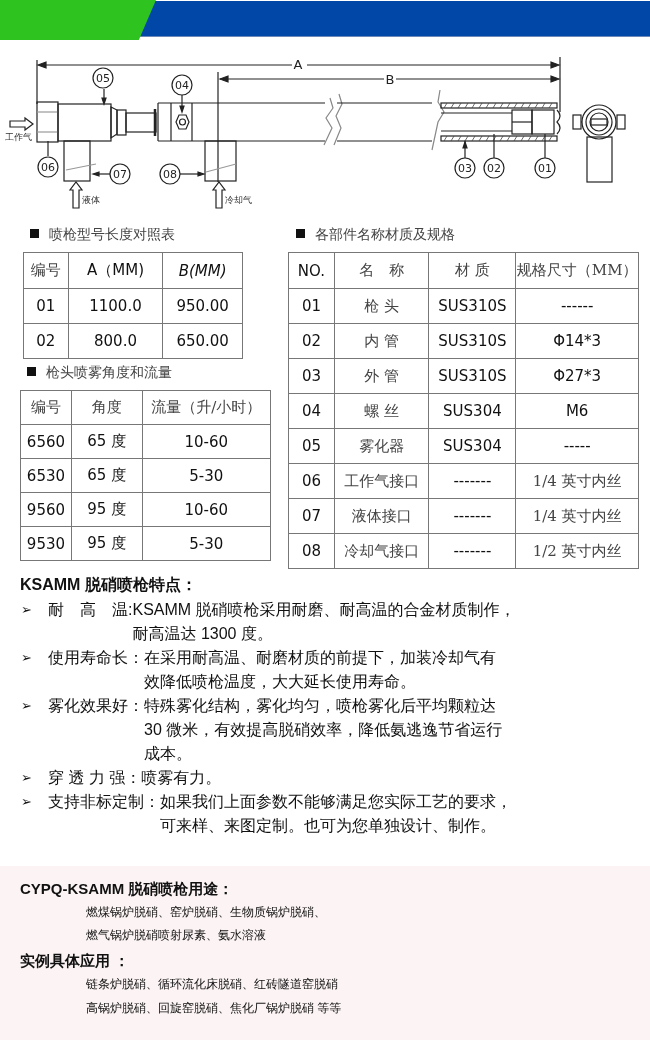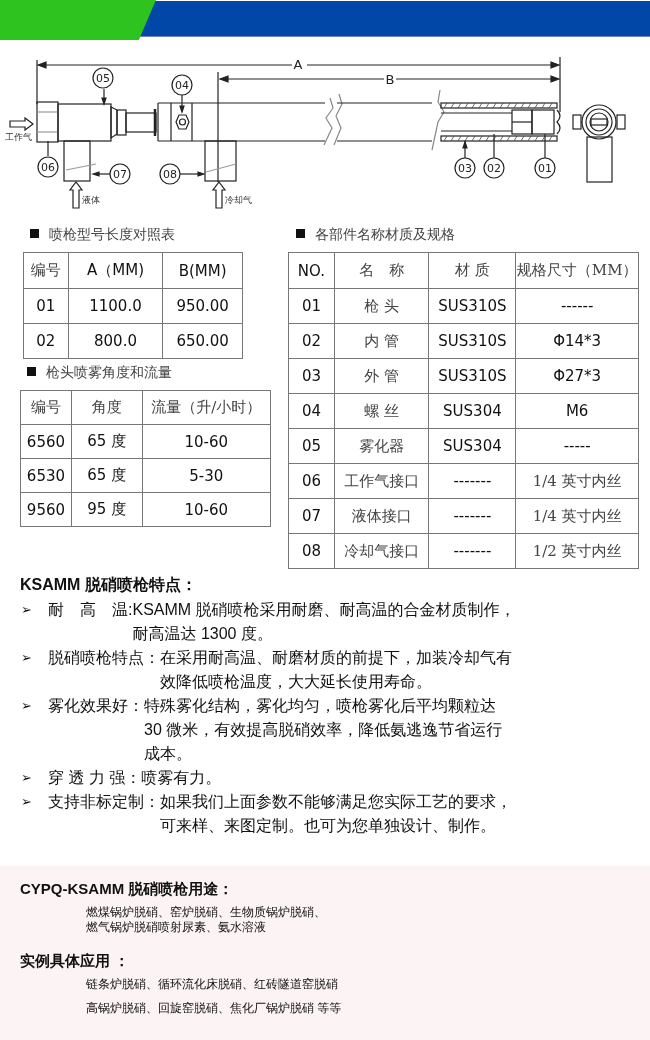--- a/index.html
+++ b/index.html
@@ -209,21 +209,21 @@
 </div>
 
 <div class="sec-title" style="left:30px; top:226px;">
   <span class="sq"></span><span class="serif">喷枪型号长度对照表</span>
 </div>
 <table style="left:23px; top:252px; width:220px;">
   <tbody>
       <tr style="height:36px;">
     <td style="width:45px;" class="serif">编号</td>
     <td style="width:95px;">A（MM)</td>
-    <td style="width:80px;">B(MM)</td>
+    <td style="width:80px;font-style:italic;">B(MM)</td>
   </tr>
   <tr style="height:35px;">
     <td>01</td>
         <td>1100.0</td>
         <td>950.00</td>
   </tr>
   <tr style="height:35px;">
     <td>02</td>
         <td>800.0</td>
         <td>650.00</td>
@@ -248,20 +248,25 @@
   </tr>
   <tr style="height:34px;">
     <td>6530</td>
         <td>65 度</td>
         <td>5-30</td>
   </tr>
   <tr style="height:34px;">
     <td>9560</td>
         <td>95 度</td>
         <td>10-60</td>
+  </tr>
+  <tr style="height:34px;">
+    <td>9530</td>
+        <td>95 度</td>
+        <td>5-30</td>
   </tr>
 </tbody>
   </table>
 
 <div class="sec-title" style="left:296px; top:226px;">
   <span class="sq"></span><span class="serif">各部件名称材质及规格</span>
 </div>
 <table style="left:288px; top:252px; width:351px;">
   <tbody>
       <tr style="height:36px;">
@@ -327,21 +332,21 @@
   <div class="feat">
     <span class="arrow">➢</span>
     <span class="label">耐　高　温:</span>
     <div class="body">
         <div>KSAMM 脱硝喷枪采用耐磨、耐高温的合金材质制作，</div>
         <div>耐高温达 1300 度。</div>
       </div>
   </div>
   <div class="feat">
     <span class="arrow">➢</span>
-    <span class="label">脱硝喷枪特点：</span>
+    <span class="label">使用寿命长：</span>
     <div class="body">
         <div>在采用耐高温、耐磨材质的前提下，加装冷却气有</div>
         <div>效降低喷枪温度，大大延长使用寿命。</div>
       </div>
   </div>
   <div class="feat">
     <span class="arrow">➢</span>
     <span class="label">雾化效果好：</span>
     <div class="body">
         <div>特殊雾化结构，雾化均匀，喷枪雾化后平均颗粒达</div>
@@ -362,17 +367,17 @@
     <div class="body">
         <div>如果我们上面参数不能够满足您实际工艺的要求，</div>
         <div>可来样、来图定制。也可为您单独设计、制作。</div>
       </div>
   </div>
 </div>
 
 <div class="usage">
   <div class="h" style="top:14px;">CYPQ-KSAMM 脱硝喷枪用途：</div>
   <div class="l" style="top:38px;">燃煤锅炉脱硝、窑炉脱硝、生物质锅炉脱硝、</div>
-  <div class="l" style="top:53px;">燃气锅炉脱硝喷射尿素、氨水溶液</div>
+  <div class="l" style="top:61px;">燃气锅炉脱硝喷射尿素、氨水溶液</div>
   <div class="h" style="top:86px;">实例具体应用 ：</div>
   <div class="l" style="top:110px;">链条炉脱硝、循环流化床脱硝、红砖隧道窑脱硝</div>
   <div class="l" style="top:134px;">高锅炉脱硝、回旋窑脱硝、焦化厂锅炉脱硝 等等</div>
 </div>
 
 </body></html>

